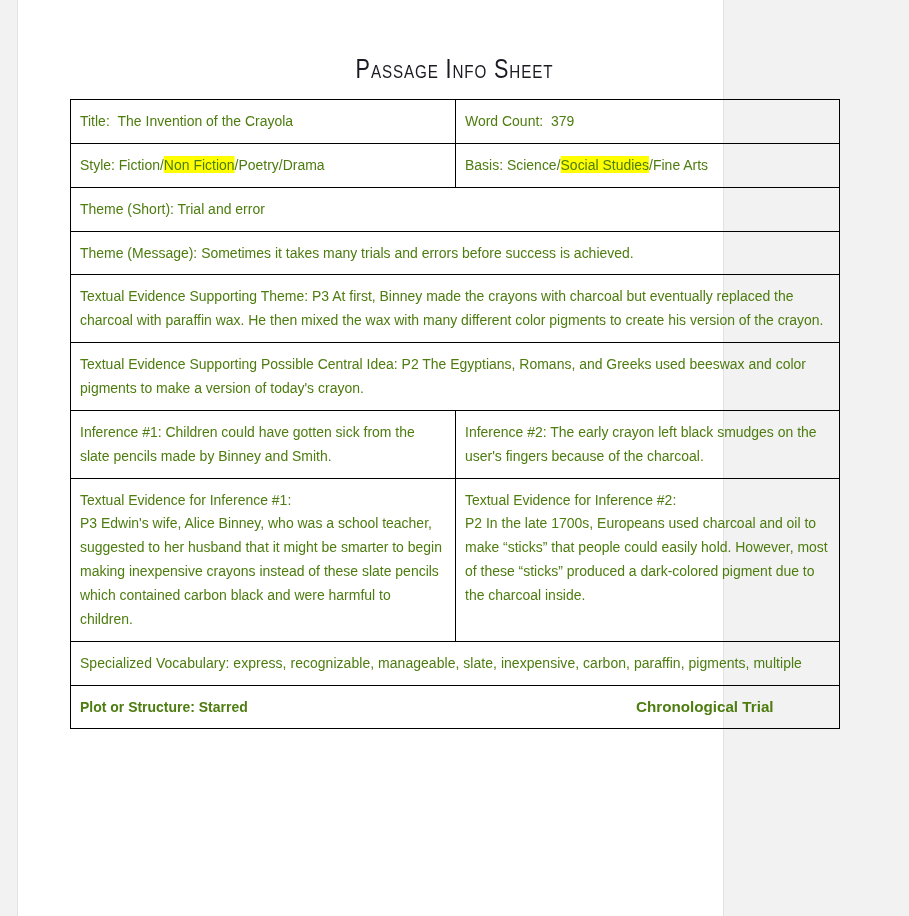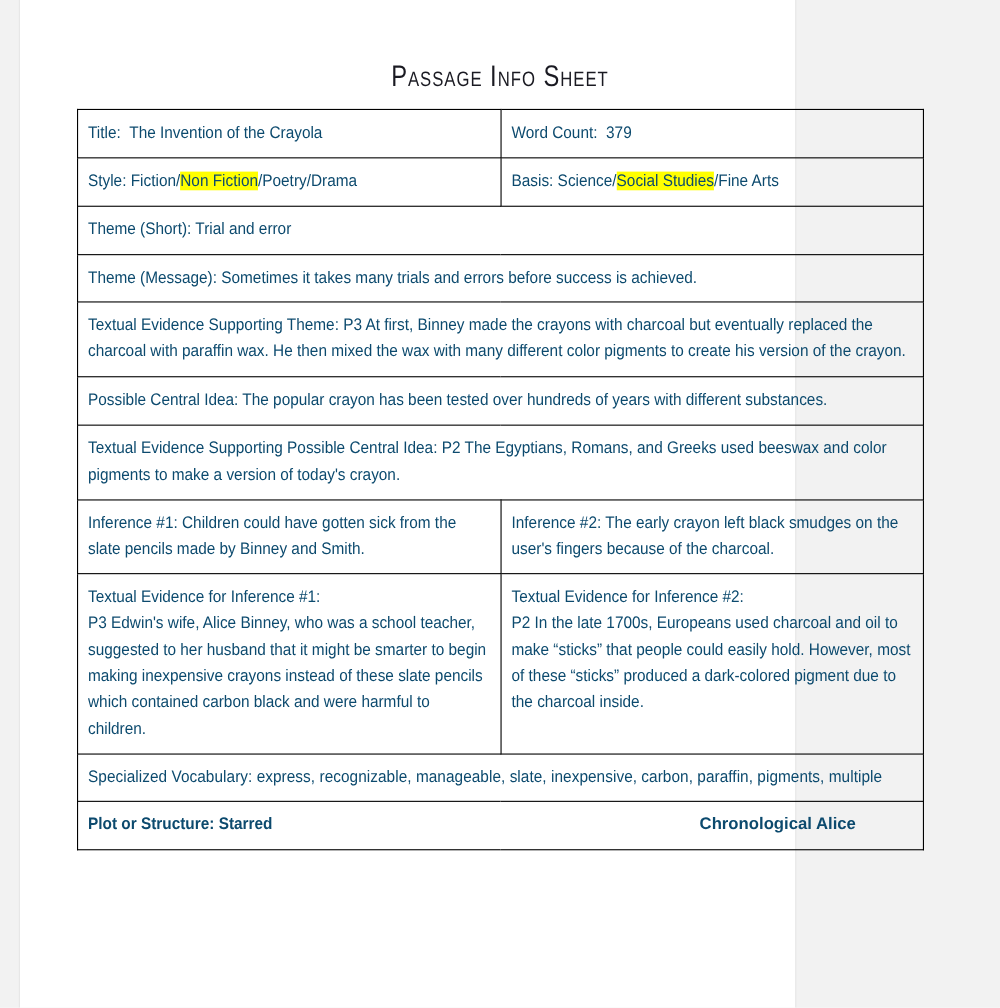--- a/index.html
+++ b/index.html
@@ -48,21 +48,21 @@
     border-collapse: collapse;
     table-layout: fixed;
   }
   .info-table td {
     border: 1.3px solid #000000;
     vertical-align: top;
     padding: 9px 9px 10px 9px;
     font-family: "Liberation Sans Narrow", "Liberation Sans", sans-serif;
     font-size: 15.2px;
     line-height: 1.57;
-    color: #0c4a6e;
+    color: #4d7c0f;
     transform-origin: left top;
   }
   .info-table td .cell-text {
     display: block;
     transform: scaleX(0.92);
     transform-origin: left top;
     width: 108.7%;
   }
   .hl {
     background: #ffff00;
@@ -121,25 +121,20 @@
           <span class="cell-text">Theme (Message):  Sometimes it takes many trials and errors before success is achieved.</span>
         </td>
       </tr>
 
       <tr>
         <td colspan="2">
           <span class="cell-text">Textual Evidence Supporting Theme: P3 At first, Binney made the crayons with charcoal but eventually replaced the charcoal with paraffin wax. He then mixed the wax with many different color pigments to create his version of the crayon.</span>
         </td>
       </tr>
 
-      <tr>
-        <td colspan="2">
-          <span class="cell-text">Possible Central Idea: The popular crayon has been tested over hundreds of years with different substances.</span>
-        </td>
-      </tr>
 
       <tr>
         <td colspan="2">
           <span class="cell-text">Textual Evidence Supporting Possible Central Idea:  P2 The Egyptians, Romans, and Greeks used beeswax and color pigments to make a version of today's crayon.</span>
         </td>
       </tr>
 
       <tr class="pair-row">
         <td>
           <span class="cell-text">Inference #1:  Children could have gotten sick from the slate pencils made by Binney and Smith.</span>
@@ -160,20 +155,20 @@
 
       <tr>
         <td colspan="2">
           <span class="cell-text vocab-line">Specialized Vocabulary:  express, recognizable, manageable, slate, inexpensive, carbon, paraffin, pigments, multiple</span>
         </td>
       </tr>
 
       <tr>
         <td colspan="2" class="starred-cell">
           <span class="cell-text">Plot or Structure:  Starred</span>
-          <span class="struct-right">Chronological Alice</span>
+          <span class="struct-right">Chronological Trial</span>
         </td>
       </tr>
 
     </tbody>
   </table>
 
 </div>
 
 </body></html>

